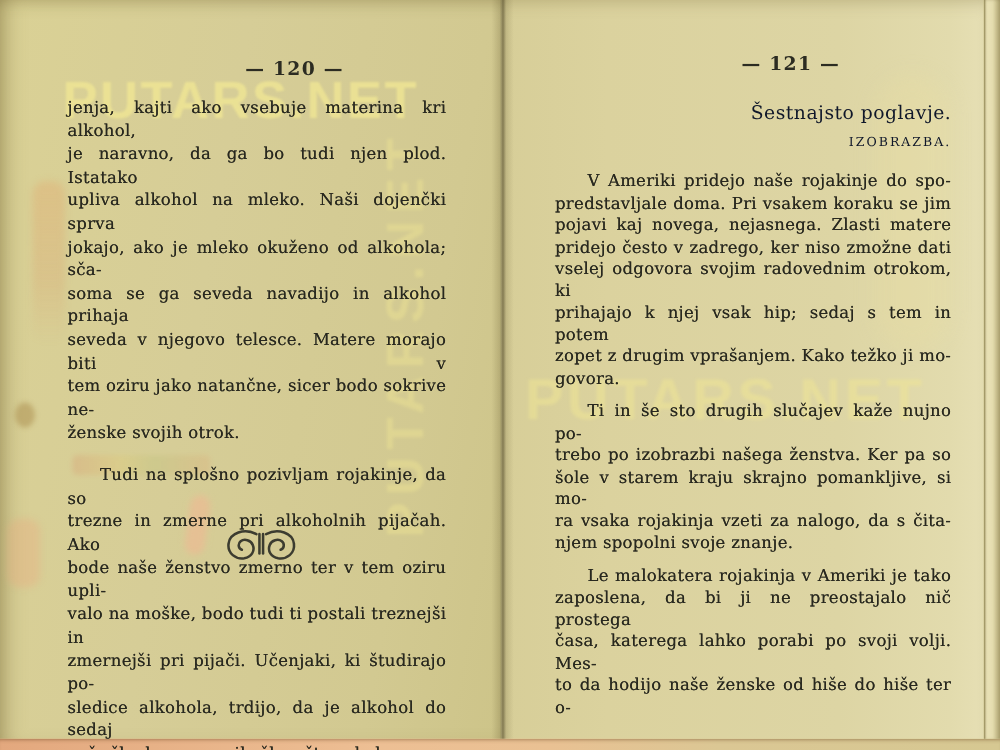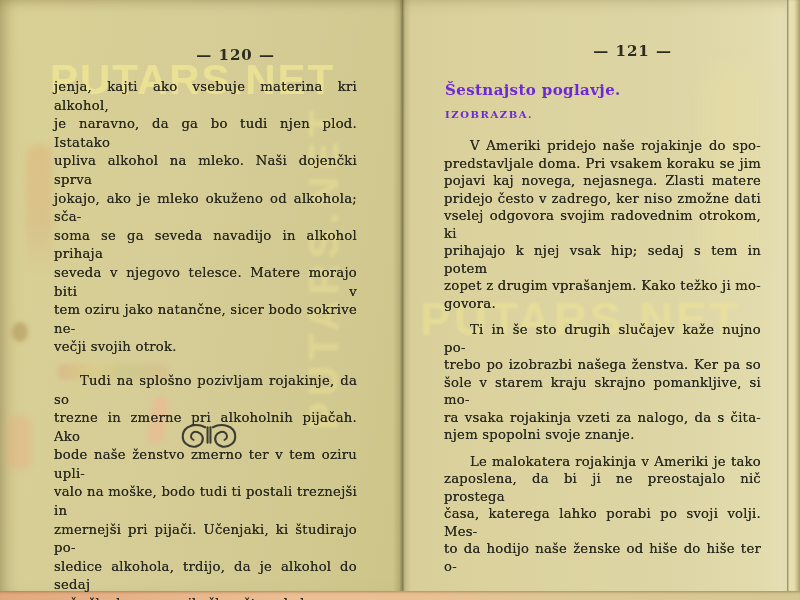--- a/index.html
+++ b/index.html
@@ -37,21 +37,21 @@
     background:linear-gradient(to right,#e3a87e 0%,#edbf94 38%,#e9c193 55%,#dbc794 72%,#d6c892 100%);
     box-shadow:inset 0 3px 3px -2px rgba(100,60,25,.45);
   }
   
   .pagenum{
     position:absolute;font-size:15px;font-weight:bold;color:#2c2c22;
     letter-spacing:1px;text-align:right;width:140px;
   }
   #left-pagenum{left:135px;top:46px;}
   #right-pagenum{left:532px;top:42px;}
-  .heading{position:absolute;color:#6d28d9;font-weight:bold;text-align:left;}
+  .heading{position:absolute;color:#0f172a;font-weight:normal;text-align:right;}
   #chapter-heading{left:445px;top:81px;width:316px;font-size:15px;letter-spacing:.4px;}
   #chapter-title{left:445px;top:109px;width:316px;font-size:10px;letter-spacing:1.6px;}
   .textcol{
     position:absolute;color:#28281f;font-size:13.2px;letter-spacing:.25px;
     text-shadow:0 0 .45px rgba(40,40,30,.85);
   }
   #left-text{left:54px;top:78px;width:303px;line-height:18.6px;}
   #right-text{left:444px;top:137px;width:317px;line-height:17.5px;}
   .line{text-align:justify;text-align-last:justify;}
   .line.indent{text-indent:26px;}
@@ -109,21 +109,21 @@
 
   <div class="pagenum" id="left-pagenum">— 120 —</div>
   <div class="textcol" id="left-text">
       <div class="line">jenja, kajti ako vsebuje materina kri alkohol,</div>
       <div class="line">je naravno, da ga bo tudi njen plod. Istatako</div>
       <div class="line">upliva alkohol na mleko. Naši dojenčki sprva</div>
       <div class="line">jokajo, ako je mleko okuženo od alkohola; sča-</div>
       <div class="line">soma se ga seveda navadijo in alkohol prihaja</div>
       <div class="line">seveda v njegovo telesce. Matere morajo biti v</div>
       <div class="line">tem oziru jako natančne, sicer bodo sokrive ne-</div>
-      <div class="line para-end">večji svojih otrok.</div>
+      <div class="line para-end">ženske svojih otrok.</div>
       <div class="line indent gap-sm">Tudi na splošno pozivljam rojakinje, da so</div>
       <div class="line">trezne in zmerne pri alkoholnih pijačah. Ako</div>
       <div class="line">bode naše ženstvo zmerno ter v tem oziru upli-</div>
       <div class="line">valo na moške, bodo tudi ti postali treznejši in</div>
       <div class="line">zmernejši pri pijači. Učenjaki, ki študirajo po-</div>
       <div class="line">sledice alkohola, trdijo, da je alkohol do sedaj</div>
       <div class="line">več škode napravil človeštvu kakor vse vojne.</div>
     </div>
 
   <div id="ornament">

